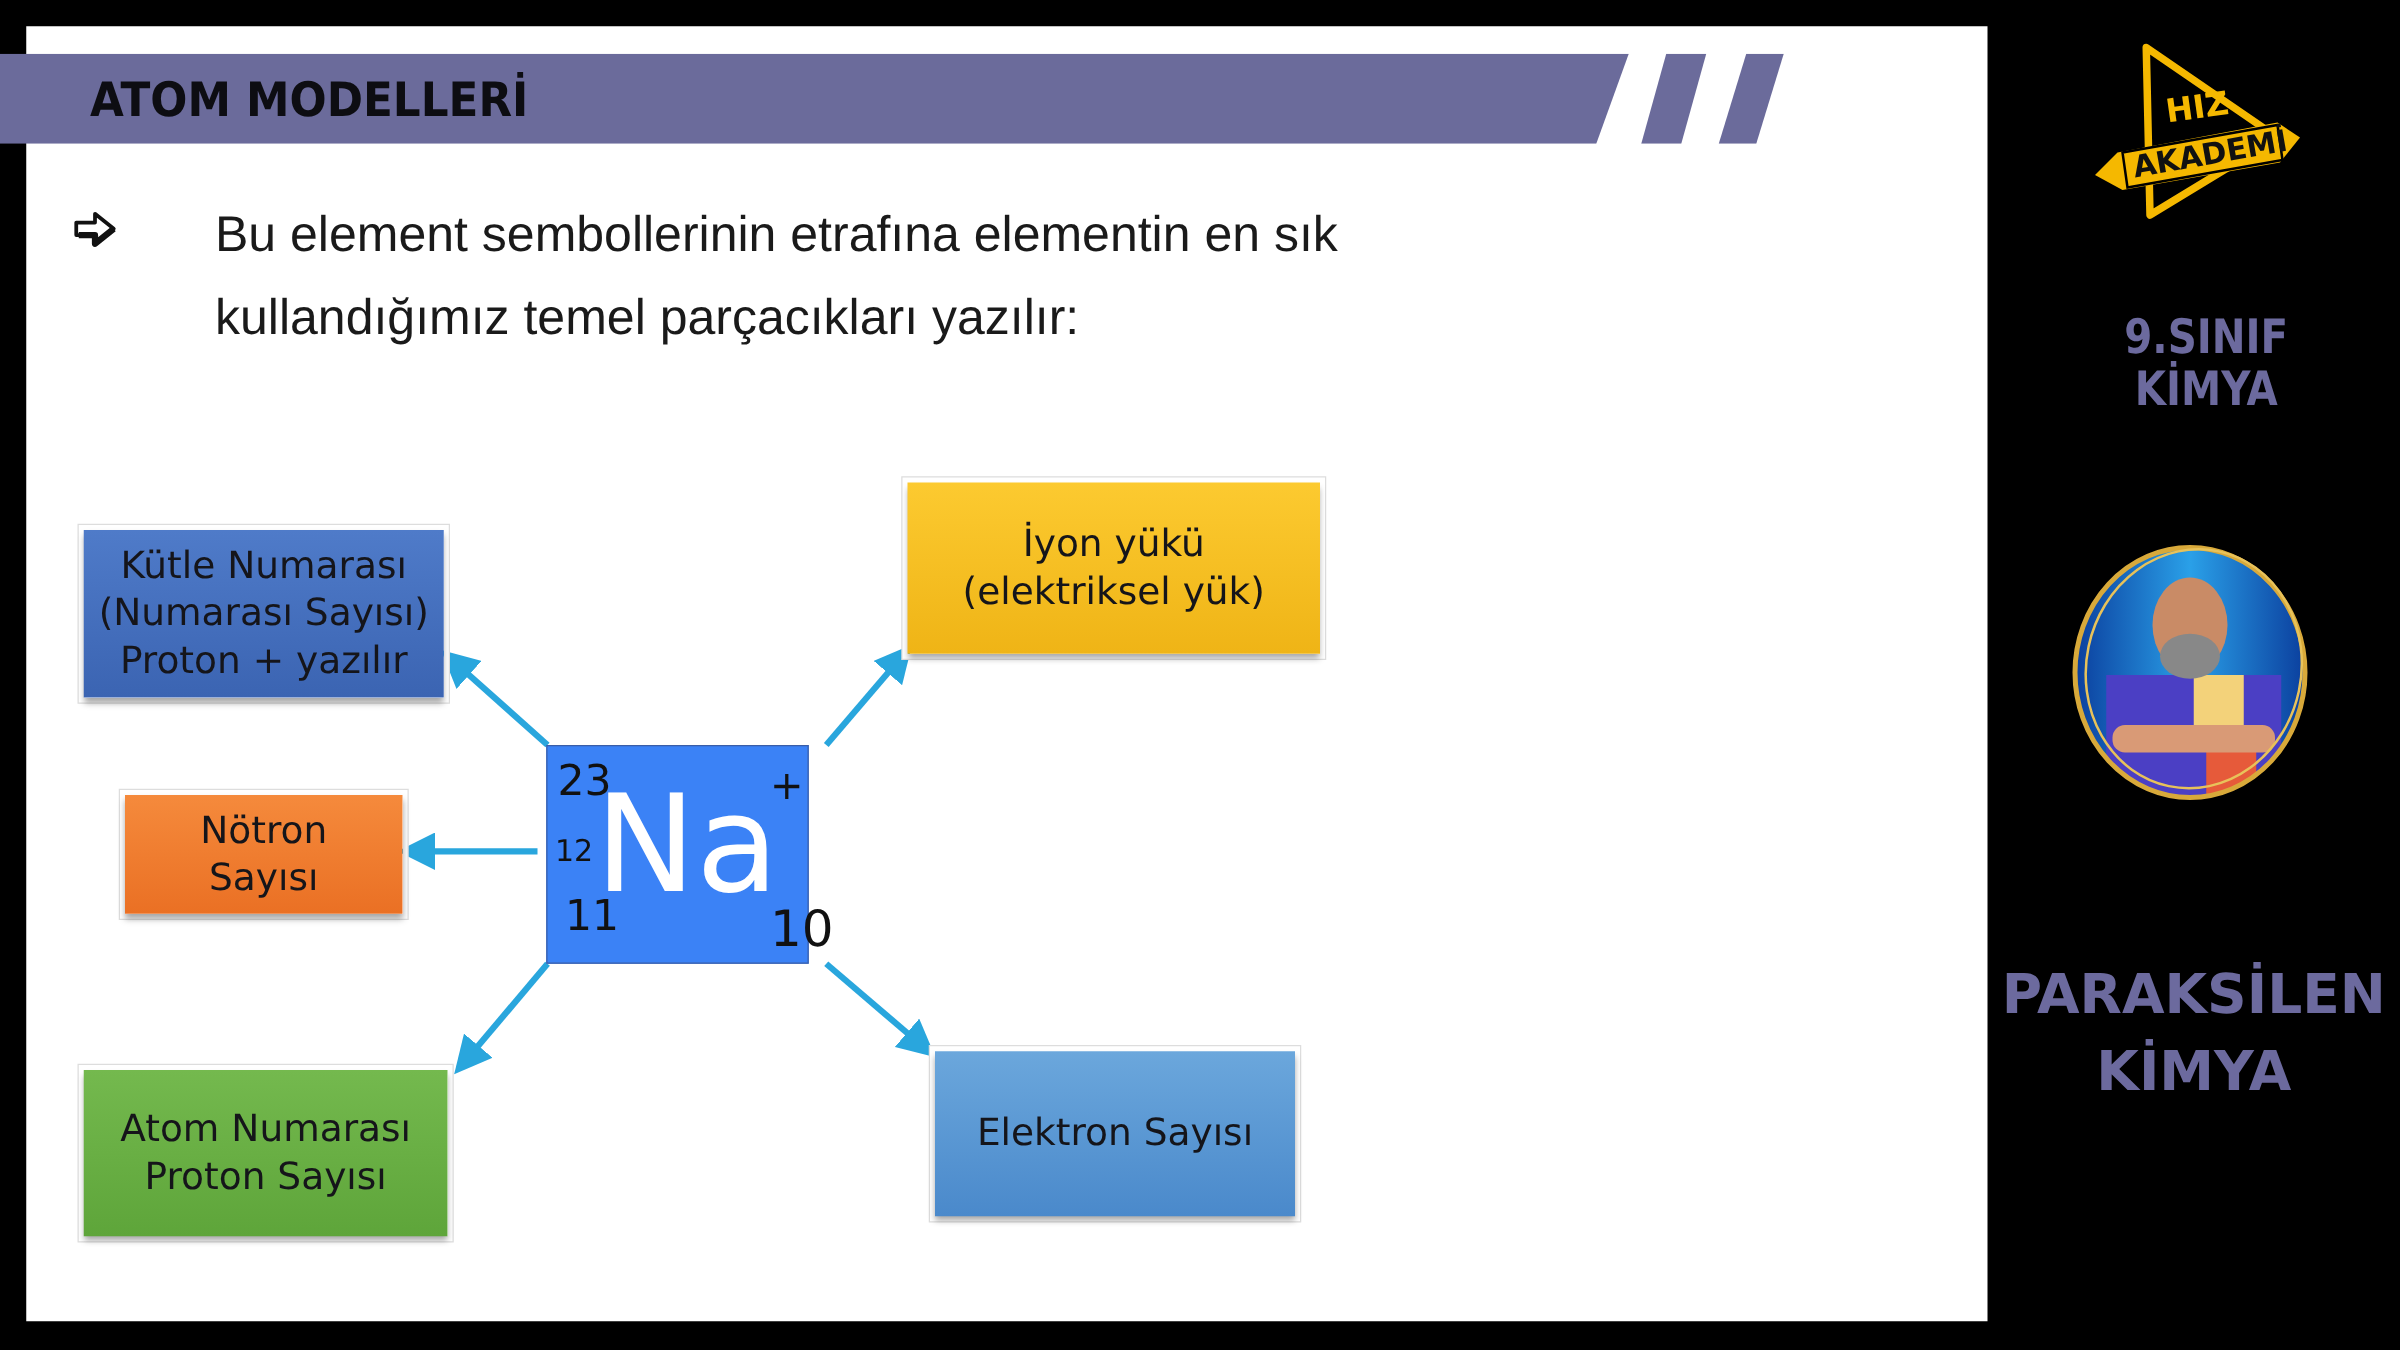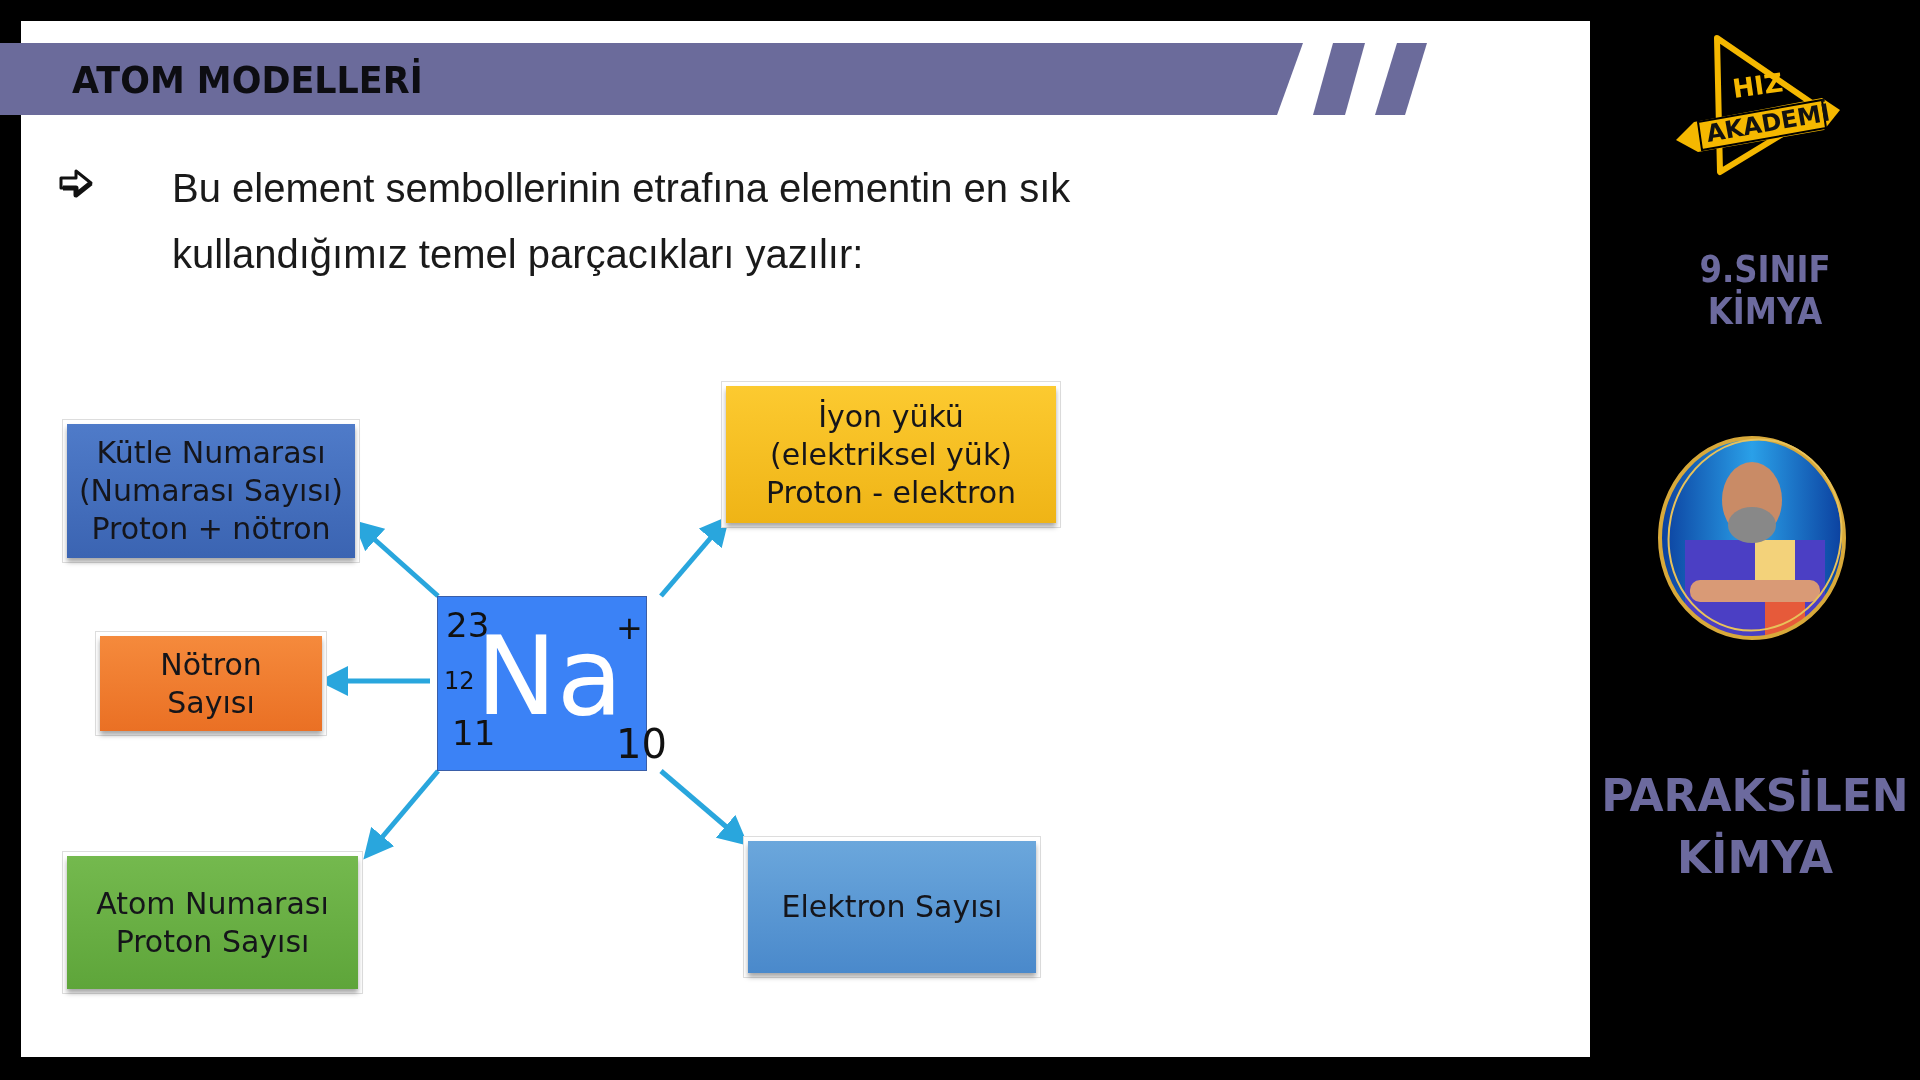--- a/index.html
+++ b/index.html
@@ -67,29 +67,28 @@
     <line x1="430" y1="681" x2="333" y2="681" marker-end="url(#ah)"></line>
     <line x1="438" y1="771" x2="373" y2="848" marker-end="url(#ah)"></line>
     <line x1="661" y1="771" x2="737" y2="836" marker-end="url(#ah)"></line>
   </g>
 </svg>
 
 <div class="box kutle">
   <div class="lines">
     <div>Kütle Numarası</div>
     <div>(Numarası Sayısı)</div>
-    <div>Proton + nötron</div>
+    <div>Proton + yazılır</div>
   </div>
 </div>
 
 <div class="box iyon">
   <div class="lines">
     <div>İyon yükü</div>
     <div>(elektriksel yük)</div>
-    <div>Proton - elektron</div>
   </div>
 </div>
 
 <div class="box notron">
   <div class="lines">
     <div>Nötron</div>
     <div>Sayısı</div>
   </div>
 </div>
 

